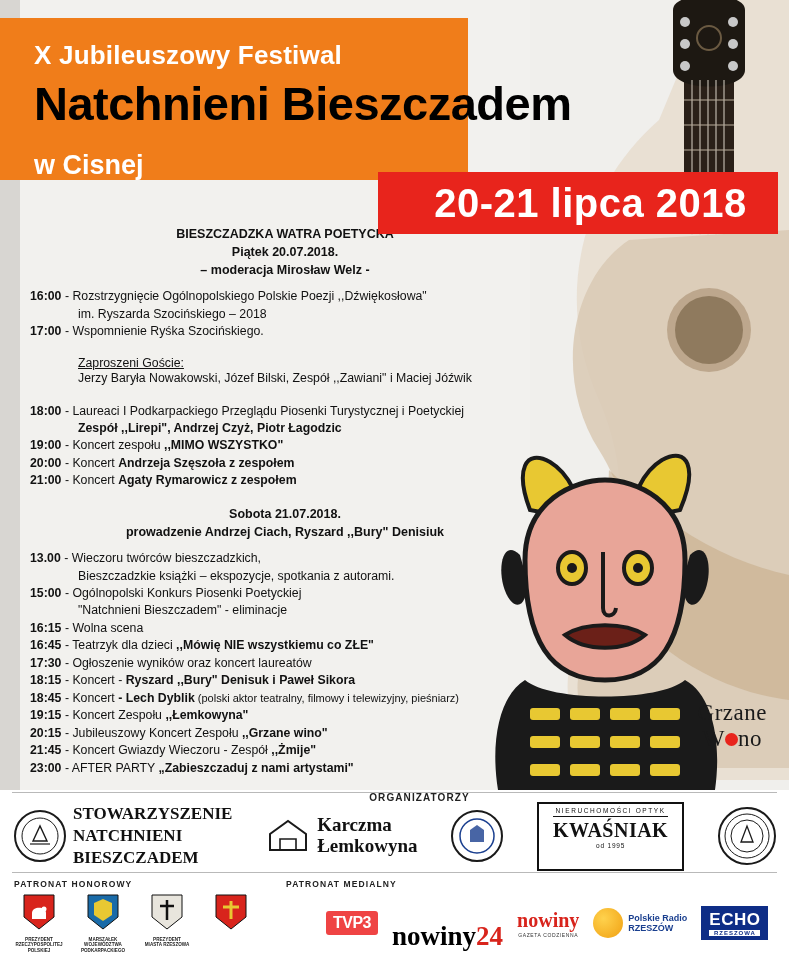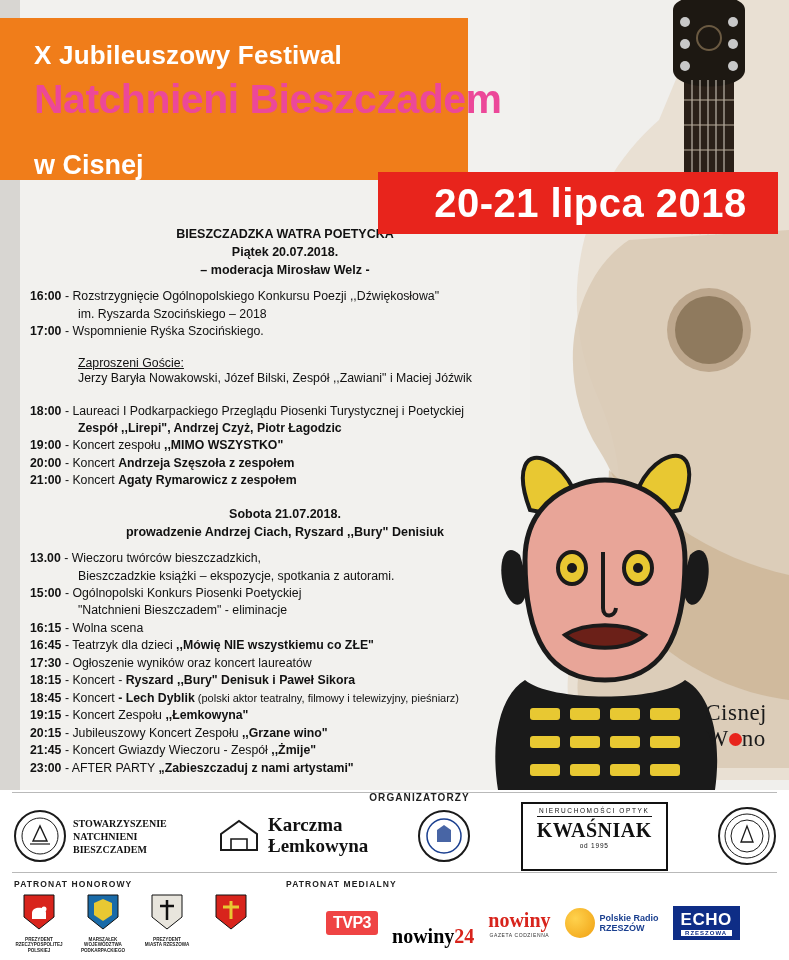--- a/index.html
+++ b/index.html
@@ -32,21 +32,21 @@
     position: absolute; left: 0; top: 18px; width: 468px; height: 162px;
     background: #f07d1a;
     z-index: 6;
   }
   .title-line1 {
     position: absolute; left: 34px; top: 40px; z-index: 7;
     color: #ffffff; font-size: 26px; font-weight: bold; letter-spacing: .2px;
   }
   .title-line2 {
     position: absolute; left: 34px; top: 76px; z-index: 7;
-    color: #ec4899; font-size: 41px; font-weight: bold; letter-spacing: -.5px;
+    color: #000000; font-size: 47px; font-weight: bold; letter-spacing: -.5px;
   }
   .title-line3 {
     position: absolute; left: 34px; top: 150px; z-index: 7;
     color: #ffffff; font-size: 27px; font-weight: bold;
   }
 
   
   .date-band {
     position: absolute; left: 378px; top: 172px; width: 400px; height: 62px;
     background: #e8241c; z-index: 8;
@@ -91,21 +91,21 @@
   .org-label {
     position: absolute; left: 0; width: 789px; text-align: center;
     font-size: 10px; font-weight: bold; letter-spacing: 1.1px; color: #222;
   }
   .org-row { position: absolute; left: 14px; top: 805px; width: 762px; height: 62px;
              display: flex; align-items: center; justify-content: space-between; }
   .org-item { display: flex; align-items: center; gap: 7px; }
   .seal { width: 52px; height: 52px; border-radius: 50%; border: 2px solid #1a1a1a;
           display: flex; align-items: center; justify-content: center;
           font-size: 5px; text-align: center; line-height: 1.1; color: #1a1a1a; }
-  .org-name { font-size: 10px; font-weight: bold; line-height: 1.3; color: #111;
+  .org-name { font-size: 17px; font-weight: bold; line-height: 1.3; color: #111;
               font-family: "Liberation Serif", serif; }
   .karczma { font-family: "Liberation Serif", serif; font-size: 19px; font-weight: bold;
              line-height: 1.08; color: #111; }
   .kwasniak-box { border: 2px solid #111; padding: 3px 14px 20px; text-align: center; background: #fff; }
   .kw-top { font-size: 6.5px; letter-spacing: 1.6px; color: #111; border-bottom: 1px solid #111;
             padding-bottom: 2px; margin-bottom: 2px; }
   .kw-mid { font-size: 20px; font-weight: bold; letter-spacing: .5px; color: #111;
             font-family: "Liberation Serif", serif; }
   .kw-bot { font-size: 6.5px; color: #111; letter-spacing: .8px; }
 
@@ -116,21 +116,21 @@
 
   .hon-row { position: absolute; left: 12px; top: 893px; width: 250px; height: 62px;
              display: flex; align-items: flex-start; gap: 10px; }
   .hon-item { width: 54px; text-align: center; }
   .hon-cap { font-size: 4.6px; line-height: 1.15; color: #222; margin-top: 2px; font-weight: bold; }
 
   .med-row { position: absolute; left: 278px; top: 895px; width: 500px; height: 56px;
              display: flex; align-items: center; gap: 14px; }
   .tvp3 { background: #ef4444; color: #fff; font-weight: bold; font-size: 16px;
           padding: 3px 7px; border-radius: 3px; letter-spacing: -.5px; margin-left: 48px; }
-  .nowiny24 { font-family: "Liberation Serif", serif; font-size: 20px; font-weight: bold; margin-top: 26px; }
+  .nowiny24 { font-family: "Liberation Serif", serif; font-size: 27px; font-weight: bold; margin-top: 26px; }
   .nowiny24 .r { color: #d8241c; }
   .nowiny2 { text-align: center; }
   .nowiny2 .big { font-family: "Liberation Serif", serif; font-size: 20px; font-weight: bold; color: #d8241c; }
   .nowiny2 .sub { font-size: 5px; letter-spacing: .6px; color: #333; }
   .pr-row { display: flex; align-items: center; gap: 5px; }
   .pr-ball { width: 30px; height: 30px; border-radius: 50%;
              background: radial-gradient(circle at 35% 35%, #ffd24d, #f0a012); }
   .pr-txt { font-size: 9px; font-weight: bold; color: #1a3f8f; line-height: 1.15; }
   .echo-box { background: #0e2d86; color: #fff; padding: 4px 8px; text-align: center; }
   .echo-1 { font-size: 17px; font-weight: bold; letter-spacing: .5px; }
@@ -222,21 +222,21 @@
     <div class="prog-head">
       <span class="c">BIESZCZADZKA WATRA  POETYCKA</span>
       <span class="c">Piątek 20.07.2018.</span>
       <span class="c">– moderacja Mirosław Welz -</span>
     </div>
     <div class="spacer-sm"></div>
 
     <div class="row">
       <span class="t">16:00</span>
       <span>-</span>
-      <span>Rozstrzygnięcie Ogólnopolskiego Konkursu Poezji ,,Dźwiękosłowa"</span>
+      <span>Rozstrzygnięcie Ogólnopolskiego Polskie Poezji ,,Dźwiękosłowa"</span>
     </div>
     <div class="indent">
       <span>im. Ryszarda Szocińskiego – 2018</span>
     </div>
     <div class="row">
       <span class="t">17:00</span>
       <span>-</span>
       <span>Wspomnienie Ryśka Szocińskiego.</span>
     </div>
 
@@ -333,21 +333,21 @@
       <span>Koncert Gwiazdy Wieczoru - Zespół </span><span class="b">,,Żmije"</span>
     </div>
     <div class="row">
       <span class="t">23:00</span>
       <span>-</span>
       <span>AFTER PARTY </span><span class="b">„Zabieszczaduj z nami artystami"</span>
     </div>
   </div>
 
   <div class="gw-logo">
-    <div class="gw-1">Cisnej</div>
+    <div class="gw-1">Grzane</div>
     <div class="gw-2"><span>W</span><span class="gw-dot"></span><span>no</span></div>
   </div>
 
   <div class="sponsors">
     <div class="divider" style="top: 2px;"></div>
     <div class="divider" style="top: 82px;"></div>
   </div>
   <div class="org-label" style="top: 792px; margin-left: 25px;">ORGANIZATORZY</div>
 
   <div class="org-row">

